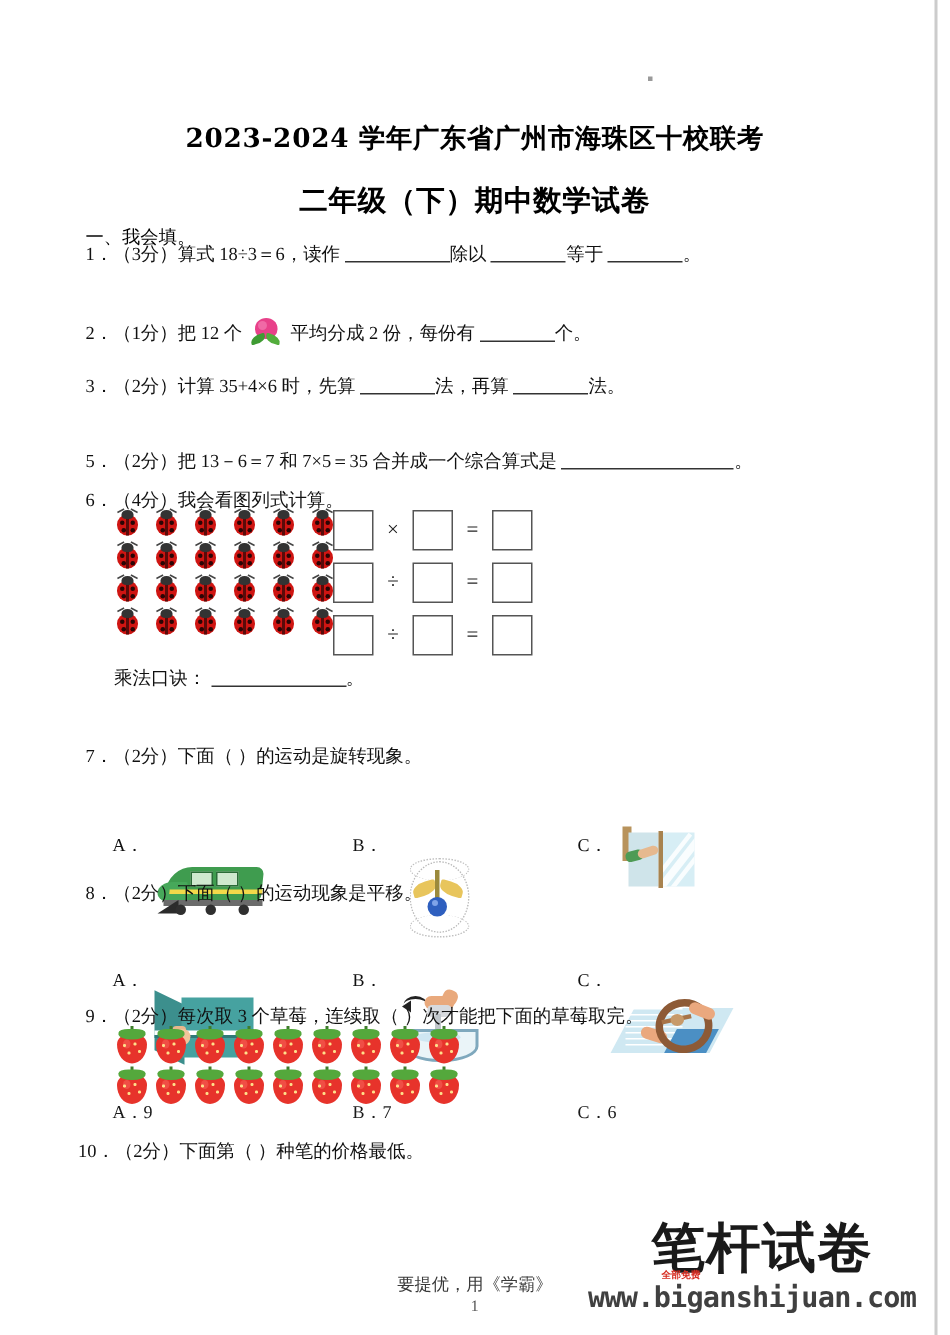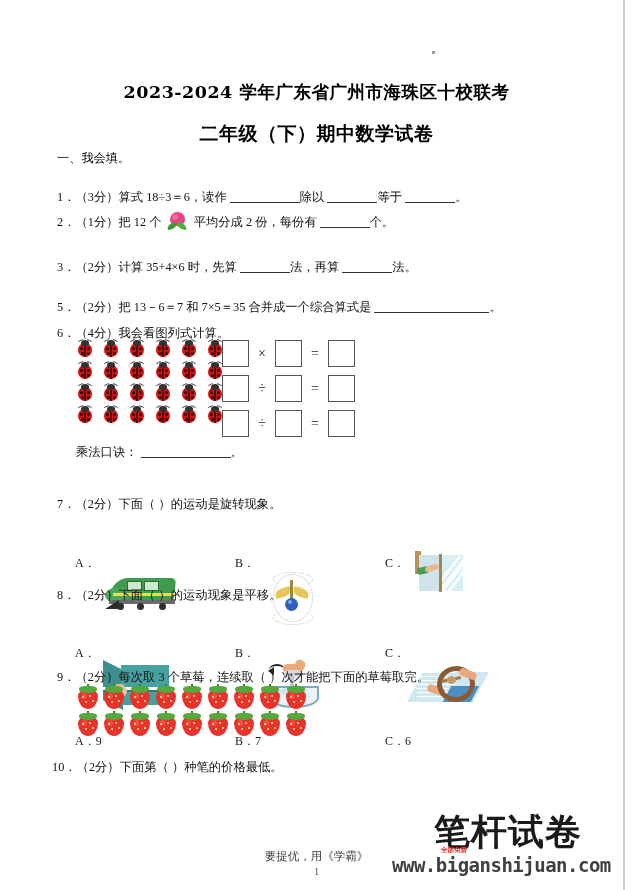--- a/index.html
+++ b/index.html
@@ -167,35 +167,35 @@
 <div class="page">
 
   <div class="edge-line"></div>
   <div class="top-dot"></div>
 
   <h1 class="title">2023-2024 学年广东省广州市海珠区十校联考</h1>
   <h2 class="title2">二年级（下）期中数学试卷</h2>
 
   <div class="sec-head" id="sec1">一、我会填。</div>
 
-  <div class="q" style="left:57px;top:188px;text-align:center;">
+  <div class="q" style="left:57px;top:160px;text-align:center;">
     <span>1．</span><span class="num">（3分）</span><span>算式 18÷3＝6，读作</span>
     <span class="blank b70"></span><span>除以</span>
     <span class="blank b50"></span><span>等于</span>
     <span class="blank b50"></span><span>。</span>
   </div>
 
   <div class="q" style="left:57px;top:212px;">
     <span>2．</span><span class="num">（1分）</span><span>把 12 个</span>
     <span class="peach"><span class="body"></span><span class="lf1"></span><span class="lf2"></span></span>
     <span>平均分成 2 份，每份有</span>
     <span class="blank b50"></span><span>个。</span>
   </div>
 
-  <div class="q" style="left:57px;top:258px;">
+  <div class="q" style="left:57px;top:248px;">
     <span>3．</span><span class="num">（2分）</span><span>计算 35+4×6 时，先算</span>
     <span class="blank b50"></span><span>法，再算</span>
     <span class="blank b50"></span><span>法。</span>
   </div>
 
 
   <div class="q" style="left:57px;top:298px;">
     <span>5．</span><span class="num">（2分）</span><span>把 13－6＝7 和 7×5＝35 合并成一个综合算式是</span>
     <span class="blank b115"></span><span>。</span>
   </div>

